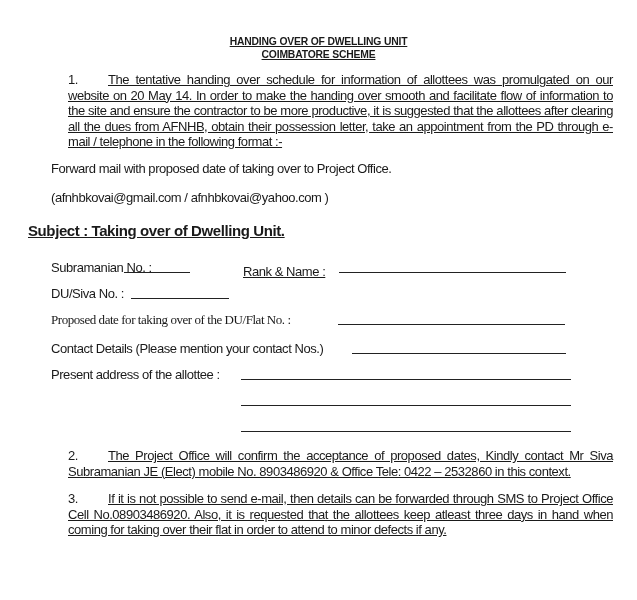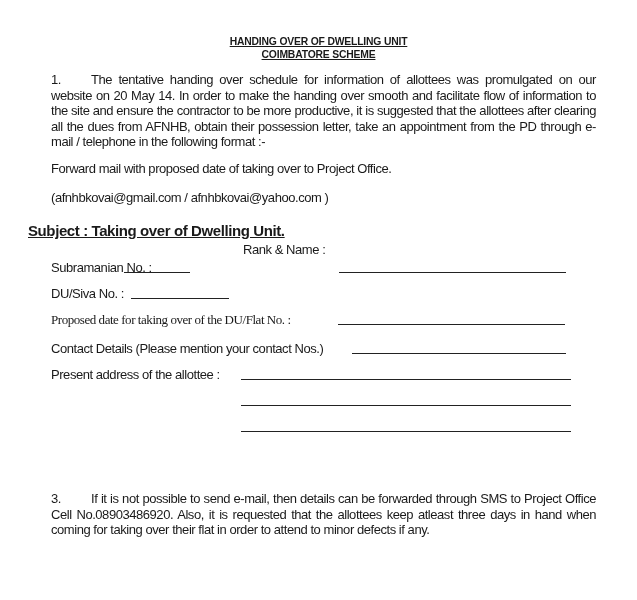--- a/index.html
+++ b/index.html
@@ -8,23 +8,24 @@
     font-family: "Liberation Sans", sans-serif; color: #1a1a1a;
   }
   .page { position: absolute; left: 0; top: 0; width: 633px; height: 600px; }
   .title {
     position: absolute; left: 0; width: 637px; text-align: center;
     font-family: "Liberation Sans", sans-serif; font-weight: bold;
     font-size: 11.5px; text-decoration: underline; letter-spacing: -0.2px;
     transform: scaleX(0.9);
   }
   .para {
-    position: absolute; left: 51px; width: 545px;
+    position: absolute; left: 68px; width: 545px;
     font-size: 13px; line-height: 15.5px; text-align: justify;
     letter-spacing: -0.45px;
+    text-decoration: underline;
   }
   .para .num { display: inline-block; width: 40px; }
   .line {
     position: absolute; left: 51px; font-size: 13px; letter-spacing: -0.45px; white-space: nowrap;
   }
   .subject {
     position: absolute; left: 0; width: 637px; text-align: left;
     font-size: 15px; font-weight: bold; text-decoration: underline; letter-spacing: -0.4px; margin-left: 28px;
   }
   .flabel { position: absolute; font-size: 13px; letter-spacing: -0.45px; white-space: nowrap; }
@@ -42,36 +43,39 @@
     <span class="num">1.</span><span>The tentative handing over schedule for information of allottees was promulgated on our website on 20 May 14.  In order to make the handing over smooth and facilitate flow of information to the site and ensure the contractor to be  more productive, it is suggested that the allottees after clearing all the dues from AFNHB, obtain their possession letter, take an appointment from the PD through e-mail / telephone in the following format :-</span>
   </div>
 
   <div class="line" style="top:161px;">Forward mail with proposed date of taking over to Project Office.</div>
   <div class="line" style="top:190px;">(afnhbkovai@gmail.com / afnhbkovai@yahoo.com )</div>
 
   <div class="subject" style="top:222px;">Subject : Taking over of Dwelling Unit.</div>
 
   <div class="flabel" style="left:51px; top:260px;">Subramanian No. :</div>
   <div class="blank" style="left:124px; top:272px; width:66px;"></div>
-  <div class="flabel" style="left:243px; top:242px;">Rank &amp; Name :</div>
+  <div class="flabel" style="left:243px; top:264px;text-decoration:underline;">Rank &amp; Name :</div>
   <div class="blank" style="left:339px; top:272px; width:227px;"></div>
 
   <div class="flabel" style="left:51px; top:286px;">DU/Siva No. :</div>
   <div class="blank" style="left:131px; top:298px; width:98px;"></div>
 
   <div class="flabel" style="left:51px; top:312px;font-family:Liberation Serif, serif;">Proposed date for taking over of the DU/Flat No.  :</div>
   <div class="blank" style="left:338px; top:324px; width:227px;"></div>
 
   <div class="flabel" style="left:51px; top:341px;">Contact Details  (Please mention your contact Nos.)</div>
   <div class="blank" style="left:352px; top:353px; width:214px;"></div>
 
   <div class="flabel" style="left:51px; top:367px;">Present address of the allottee :</div>
   <div class="blank" style="left:241px; top:379px; width:330px;"></div>
   <div class="blank" style="left:241px; top:405px; width:330px;"></div>
   <div class="blank" style="left:241px; top:431px; width:330px;"></div>
 
+  <div class="para" style="top:448px;">
+    <span class="num">2.</span><span>The Project Office will  confirm the acceptance of proposed dates, Kindly contact Mr Siva Subramanian JE (Elect) mobile No. 8903486920 &amp; Office Tele: 0422 – 2532860 in this context.</span>
+  </div>
 
   <div class="para" style="top:491px;">
     <span class="num">3.</span><span>If it is not possible to send e-mail, then details can be forwarded through SMS to Project Office Cell No.08903486920. Also, it is requested that the allottees keep  atleast three days in hand when coming for taking over their flat in order to attend to minor defects if any.</span>
   </div>
 
 
 </div>
 
 </body></html>

